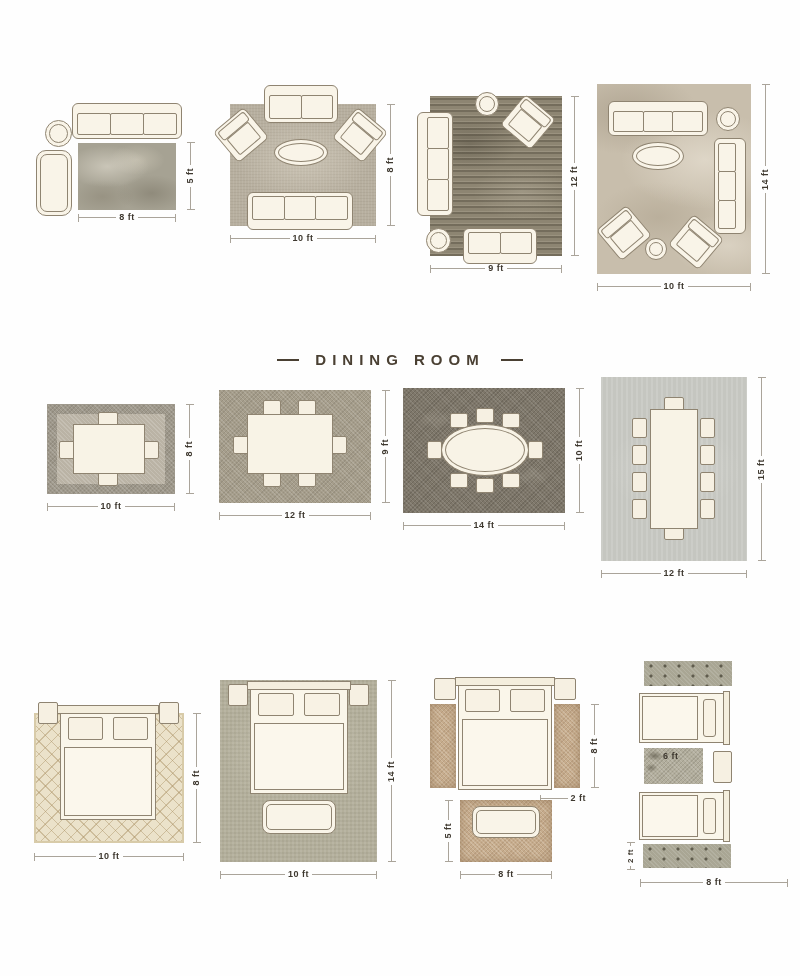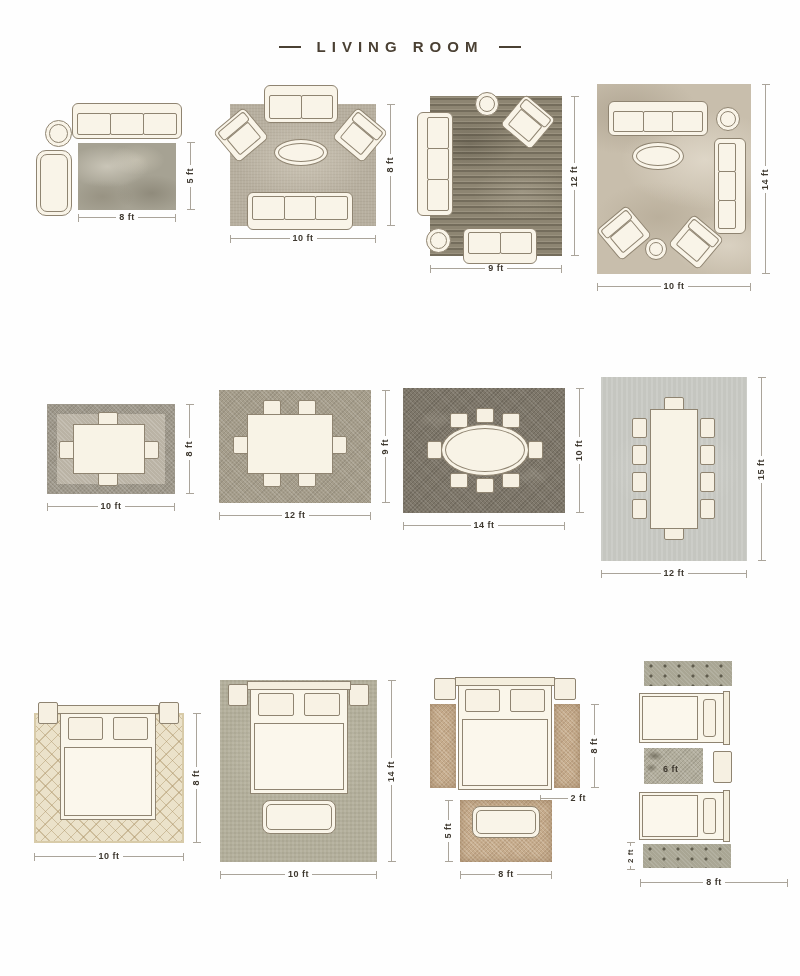--- a/index.html
+++ b/index.html
@@ -118,25 +118,20 @@
     radial-gradient(12px 7px at 18% 22%, rgba(75,70,56,.55), transparent 70%),
     radial-gradient(9px 6px at 12% 55%, rgba(75,70,56,.45), transparent 70%),
     repeating-linear-gradient(45deg, rgba(255,255,255,.14) 0 1px, transparent 1px 3px),
     repeating-linear-gradient(-45deg, rgba(70,64,52,.16) 0 1px, transparent 1px 3px);}
 </style>
 </head>
 <body>
 
 <div id="canvas">
 
-  <div class="sec-title" style="top:38px;">
-    <span class="dash"></span>
-    <span class="t">LIVING ROOM</span>
-    <span class="dash"></span>
-  </div>
 
   <div class="g" style="left:36px;top:85px;width:164px;height:142px;">
     <div class="rug rug-lr1 abs" style="left:42px;top:58px;width:98px;height:67px;"></div>
     <div class="furn sofa" style="left:36px;top:18px;width:110px;height:36px;">
         <div class="seats">
           <b></b>
           <b></b>
           <b></b>
         </div>
       </div>
@@ -255,20 +250,25 @@
       <span class="dim-label v">14 ft</span>
       <i class="b"></i>
     </div>
     <div class="dim dim-h" style="left:2px;top:198px;width:154px;">
       <i class="l"></i>
       <span class="dim-label">10 ft</span>
       <i class="r"></i>
     </div>
   </div>
 
+  <div class="sec-title" style="top:351px;">
+    <span class="dash"></span>
+    <span class="t">DINING ROOM</span>
+    <span class="dash"></span>
+  </div>
 
   <div class="g" style="left:45px;top:400px;width:156px;height:112px;">
     <div class="rug rug-dr1 speck abs" style="left:2px;top:4px;width:128px;height:90px;">
         <div class="rug-inner"></div>
       </div>
     <div class="dchair" style="left:53px;top:12px;width:20px;height:16px;"></div>
     <div class="dchair" style="left:53px;top:70px;width:20px;height:16px;"></div>
     <div class="dchair" style="left:14px;top:41px;width:16px;height:18px;"></div>
     <div class="dchair" style="left:98px;top:41px;width:16px;height:18px;"></div>
     <div class="dtable" style="left:28px;top:24px;width:72px;height:50px;"></div>
@@ -434,21 +434,21 @@
   </div>
 
   <div class="g" style="left:623px;top:658px;width:172px;height:230px;">
     <div class="rug rug-br4 abs" style="left:21px;top:3px;width:88px;height:25px;"></div>
     <div class="tbed" style="left:16px;top:35px;width:90px;height:50px;">
       <div class="thb"></div>
       <div class="tduvet"></div>
       <div class="tpillow"></div>
     </div>
     <div class="rug rug-br4small abs" style="left:21px;top:90px;width:59px;height:36px;"></div>
-    <span class="floating-label" style="left:40px;top:106px;text-align:right;">6 ft</span>
+    <span class="floating-label" style="left:40px;top:93px;text-align:right;">6 ft</span>
     <div class="ns" style="left:90px;top:93px;width:19px;height:32px;"></div>
     <div class="tbed" style="left:16px;top:134px;width:90px;height:48px;">
       <div class="thb"></div>
       <div class="tduvet"></div>
       <div class="tpillow"></div>
     </div>
     <div class="rug rug-br4 abs" style="left:20px;top:186px;width:88px;height:24px;"></div>
     <div class="dim dim-v" style="left:1px;top:184px;height:28px;">
       <i class="t"></i>
       <span class="dim-label v" style="font-size:8px;">2 ft</span>

